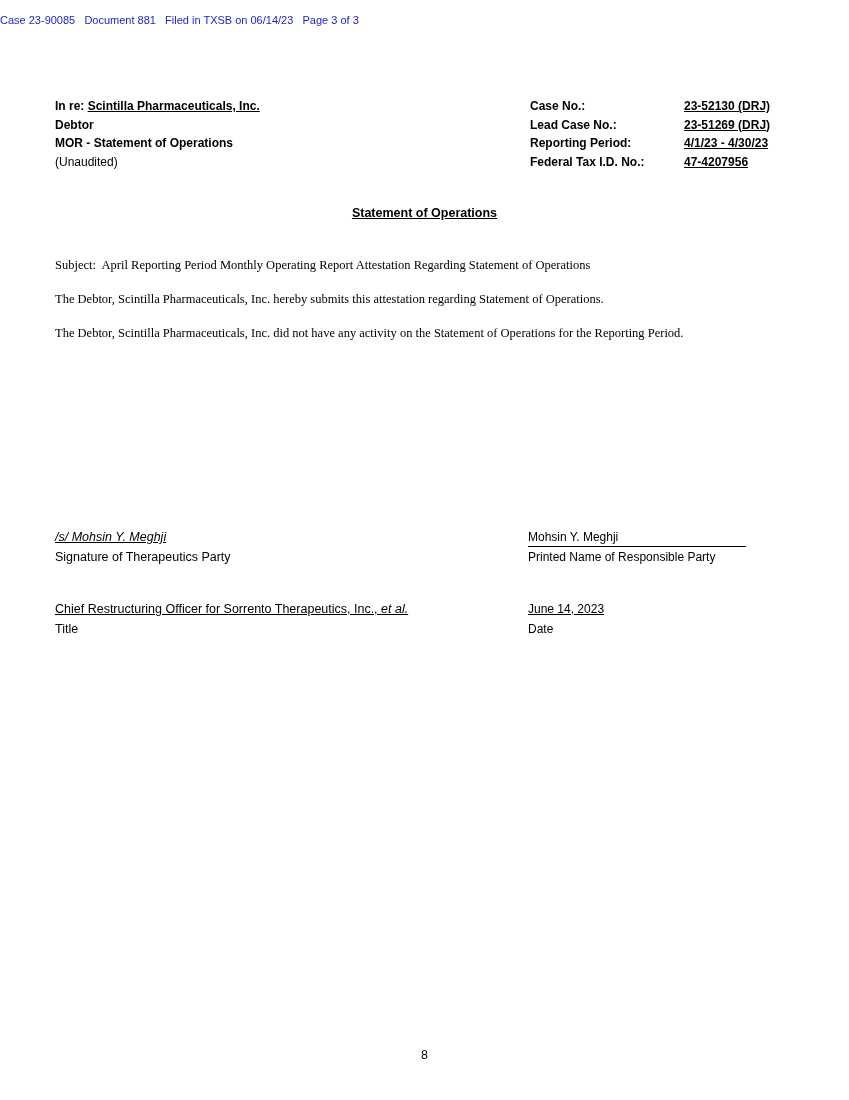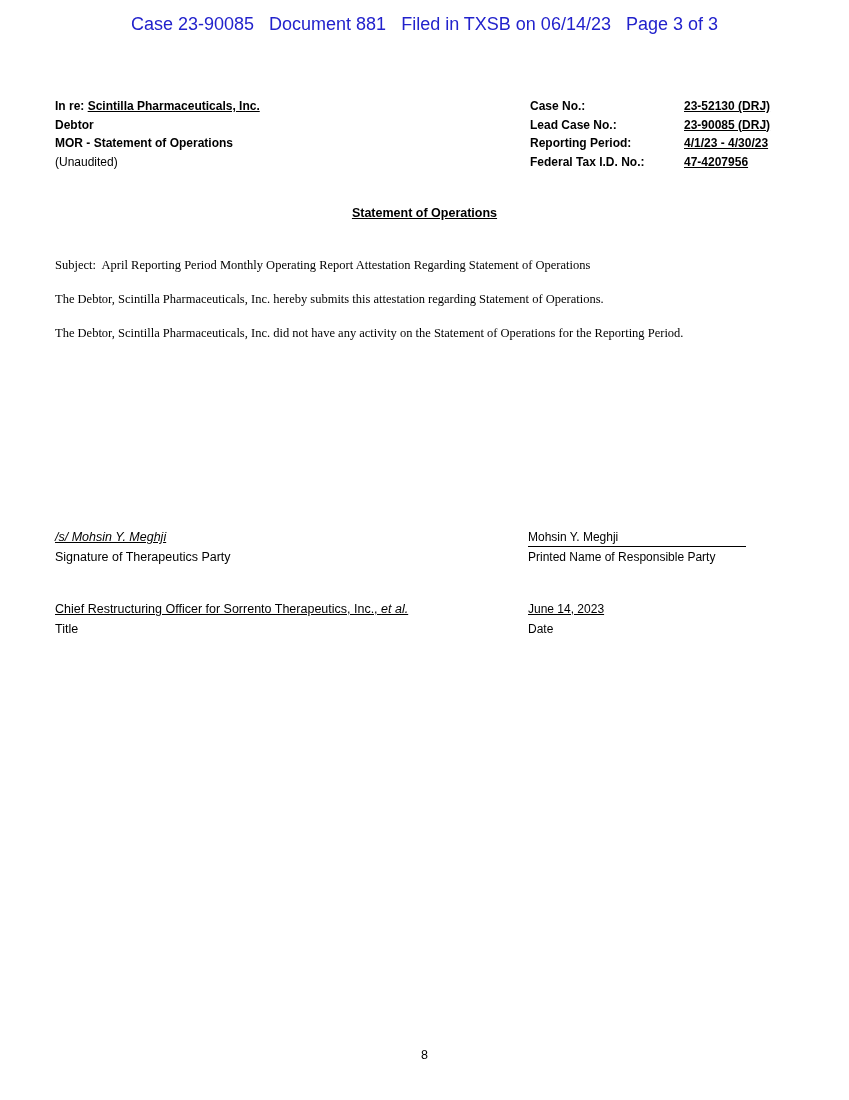--- a/index.html
+++ b/index.html
@@ -13,22 +13,22 @@
     width: 849px;
     height: 1100px;
     background: #ffffff;
     overflow: hidden;
   }
   .court-stamp {
     position: absolute;
     top: 14px;
     left: 0;
     width: 100%;
-    text-align: center;
-    font-size: 18px;
+    text-align: left;
+    font-size: 11px;
     white-space: pre;
   }
   .debtor-block {
     position: absolute;
     top: 97px;
     left: 55px;
     font-size: 12px;
     line-height: 18.5px;
   }
   .bold { font-weight: bold; }
@@ -107,21 +107,21 @@
     <div>(Unaudited)</div>
   </div>
 
   <div class="case-info">
     <div class="ci-row">
       <span class="ci-label">Case No.:</span>
       <span class="ci-value">23-52130 (DRJ)</span>
     </div>
     <div class="ci-row">
       <span class="ci-label">Lead Case No.:</span>
-      <span class="ci-value">23-90085 (DRJ)</span>
+      <span class="ci-value">23-51269 (DRJ)</span>
     </div>
     <div class="ci-row">
       <span class="ci-label">Reporting Period:</span>
       <span class="ci-value">4/1/23 - 4/30/23</span>
     </div>
     <div class="ci-row">
       <span class="ci-label">Federal Tax I.D. No.:</span>
       <span class="ci-value">47-4207956</span>
     </div>
   </div>

